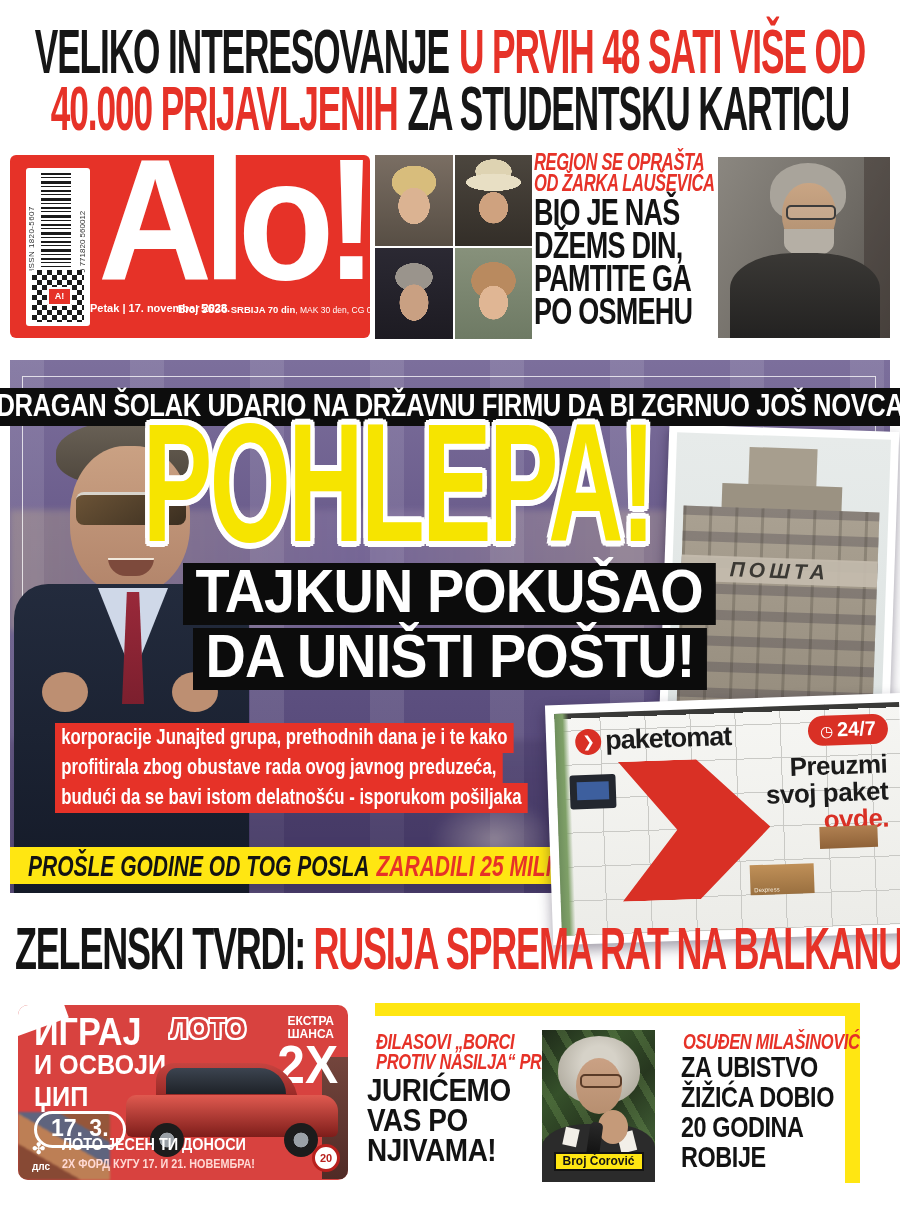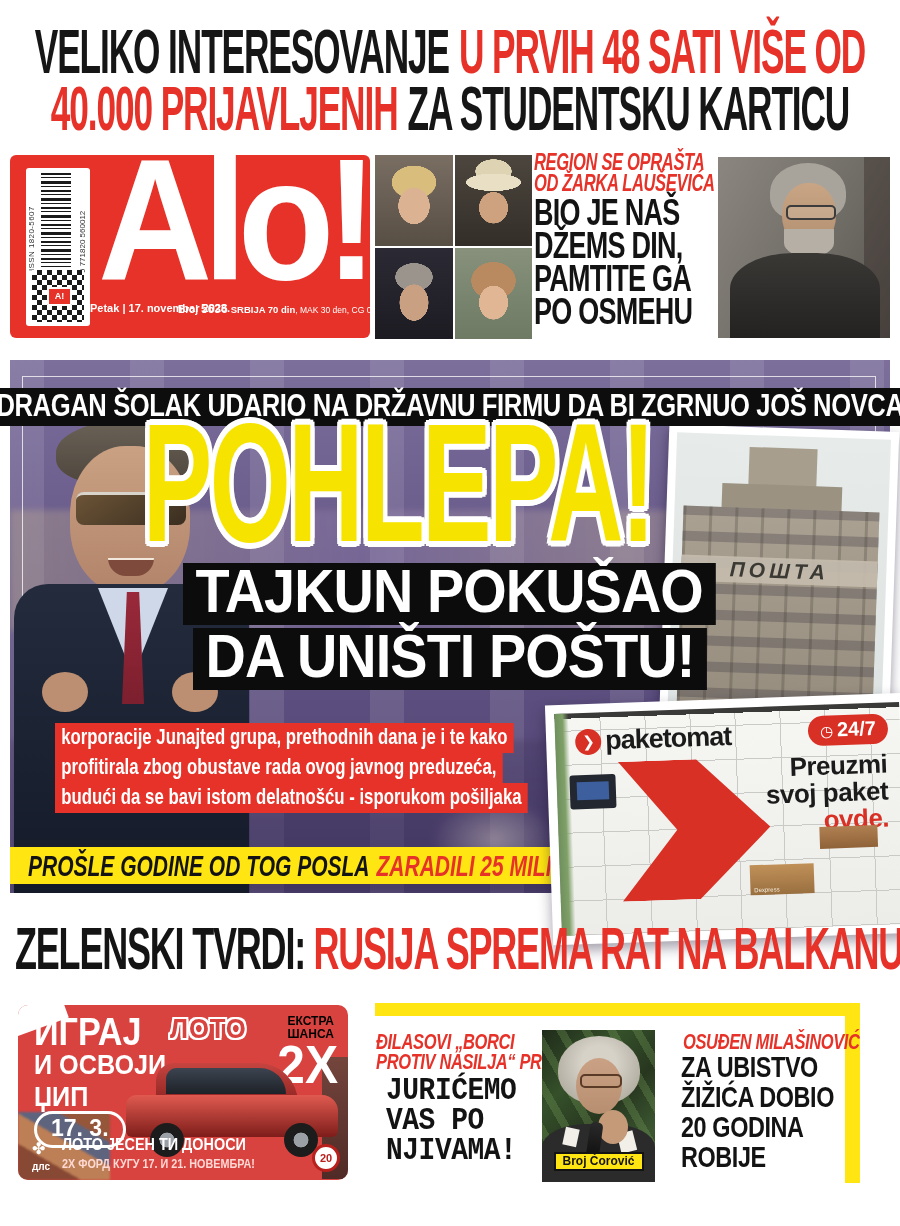--- a/index.html
+++ b/index.html
@@ -192,21 +192,21 @@
      transform:scaleX(.9);transform-origin:0 0;white-space:nowrap;}
   .loto-logo{position:absolute;left:152px;top:9px;font-size:27px;font-weight:700;color:#d8423f;
      letter-spacing:1px;transform:scaleX(.95);transform-origin:0 0;white-space:nowrap;
      text-shadow:-2px 0 0 #fff,2px 0 0 #fff,0 -2px 0 #fff,0 2px 0 #fff,-2px -2px 0 #fff,2px 2px 0 #fff,-2px 2px 0 #fff,2px -2px 0 #fff;}
   .loto-w2{position:absolute;left:16px;top:44px;font-size:28px;font-weight:700;color:#fff;
      transform:scaleX(.9);transform-origin:0 0;white-space:nowrap;}
   .loto-w3{position:absolute;left:16px;top:76px;font-size:28px;font-weight:700;color:#fff;
      transform:scaleX(.9);transform-origin:0 0;white-space:nowrap;}
   .loto-pill{position:absolute;left:16px;top:106px;border:3px solid #fff;border-radius:22px;
      padding:1px 14px 3px;font-size:23px;font-weight:700;color:#fff;white-space:nowrap;}
-  .loto-extra{position:absolute;right:14px;top:10px;text-align:right;color:#000000;font-weight:700;
+  .loto-extra{position:absolute;right:14px;top:10px;text-align:right;color:#ffffff;font-weight:700;
      font-size:12px;line-height:13px;}
   .loto-mult{position:absolute;right:10px;top:28px;font-size:54px;font-weight:700;color:#fff;
      transform:scaleX(.92);transform-origin:100% 0;}
   .car{position:absolute;left:108px;top:52px;width:212px;height:100px;}
   .car-body{position:absolute;left:0;top:38px;width:212px;height:42px;border-radius:10px 16px 6px 6px;
      background:linear-gradient(#e05a50,#7e1d1a);}
   .car-cabin{position:absolute;left:30px;top:6px;width:142px;height:40px;border-radius:20px 44px 0 0;
      background:linear-gradient(#c64440,#8e2421);}
   .car-window{position:absolute;left:40px;top:11px;width:120px;height:26px;border-radius:14px 34px 0 0;
      background:linear-gradient(#3c4450,#1e2228);}
@@ -224,21 +224,21 @@
      line-height:22px;text-align:center;}
 
   
   .yellow-top{left:375px;top:1003px;width:485px;height:13px;background:#ffe612;}
   .yellow-right{left:845px;top:1003px;width:15px;height:180px;background:#ffe612;}
 
   
   .bm-kicker{left:376px;top:1032px;}
   .bm-kicker .line{font-size:22px;line-height:20px;font-weight:700;font-style:italic;color:#e63228;
      transform:scaleX(.75);transform-origin:0 0;white-space:nowrap;letter-spacing:-.5px;}
-  .bm-headline{left:386px;top:1076px;font-family:Liberation Mono, monospace;}
+  .bm-headline{left:367px;top:1076px;}
   .bm-headline .line{font-size:31px;line-height:30px;font-weight:700;color:#131313;
      transform:scaleX(.9);transform-origin:0 0;white-space:nowrap;letter-spacing:-.5px;}
   .bm-photo{left:542px;top:1030px;width:113px;height:152px;overflow:hidden;
      background:repeating-linear-gradient(60deg,rgba(120,160,90,.30) 0 8px,rgba(0,0,0,0) 8px 22px),
        linear-gradient(135deg,#1f2b1a 0%,#35502a 30%,#27371f 55%,#3c5731 80%,#2a3a22 100%);}
   .bmp-hair{position:absolute;left:16px;top:6px;width:82px;height:68px;border-radius:50% 50% 45% 45%;
      background:radial-gradient(circle at 50% 40%,#d6d2c8 30%,#b5b0a4 75%);}
   .bmp-face{position:absolute;left:34px;top:28px;width:46px;height:56px;border-radius:50%;
      background:linear-gradient(#caa184,#b78f70);}
   .bmp-glasses{position:absolute;left:38px;top:44px;width:38px;height:10px;border:2px solid #5a3b28;border-radius:5px;}

